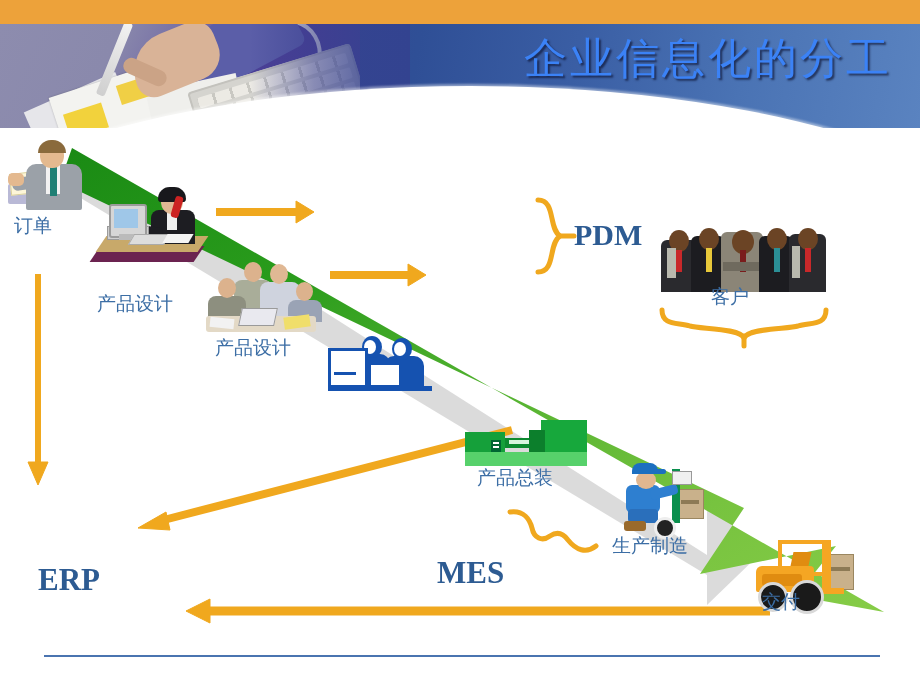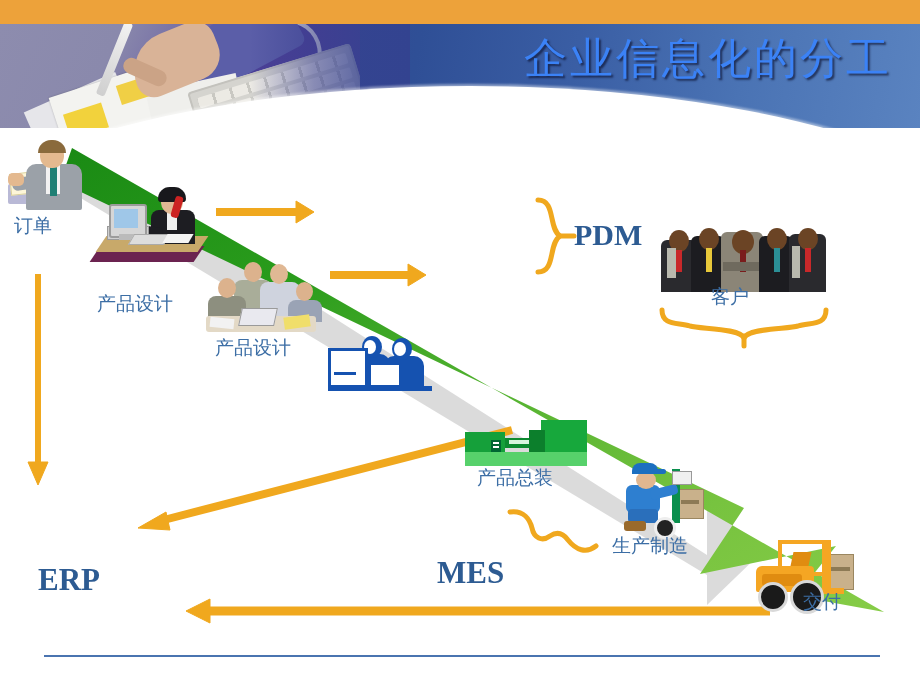--- a/index.html
+++ b/index.html
@@ -80,21 +80,21 @@
   #lab-crm{left:695px;top:219px;font-size:31px;}
   #lab-erp{left:38px;top:434px;font-size:31px;}
   #lab-mes{left:437px;top:427px;font-size:31px;}
 
   #lab-dingdan{left:14px;top:85px;}
   #lab-chanpin{left:97px;top:163px;}
   #lab-gongyi{left:215px;top:207px;}
   #lab-zhizao{left:340px;top:254px;}
   #lab-shengchan{left:477px;top:337px;}
   #lab-zongzhuang{left:612px;top:405px;}
-  #lab-jiaofu{left:762px;top:461px;margin-left:41px;}
+  #lab-jiaofu{left:762px;top:461px;}
   #lab-kehu{left:711px;top:156px;}
 
   
   .art{position:absolute;}
   .art *{position:absolute;}
 
   
   #art-order{left:8px;top:14px;width:88px;height:70px;}
   #art-order .head{left:32px;top:0;width:24px;height:26px;background:#e4b98f;border-radius:50% 50% 46% 46%;}
   #art-order .hair{left:30px;top:-2px;width:28px;height:13px;background:#8a6a3c;border-radius:14px 14px 0 0;}

